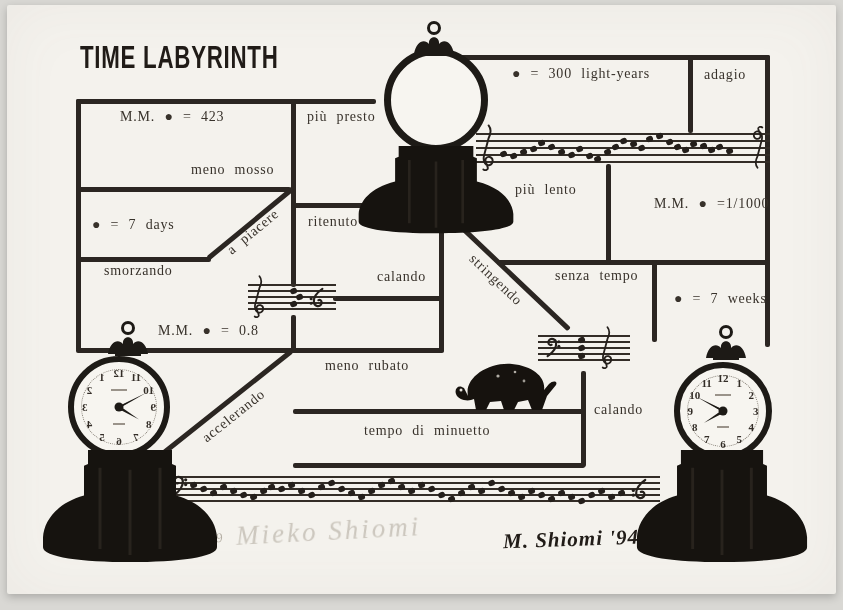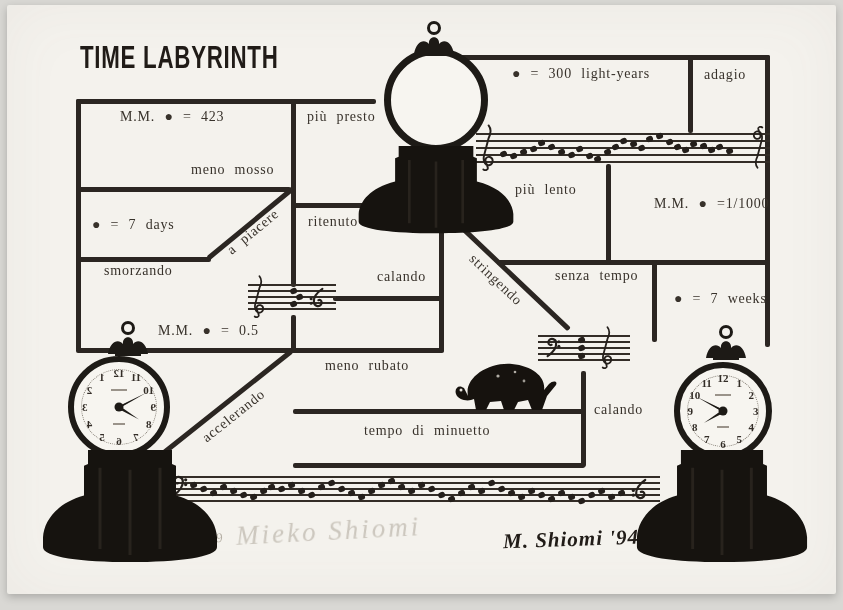--- a/index.html
+++ b/index.html
@@ -106,21 +106,21 @@
   <div class="lbl" style="left:92px;top:217px">● = 7 days</div>
   <div class="lbl rot" style="left:222px;top:224px;transform:rotate(-39.5deg)">a piacere</div>
   <div class="lbl" style="left:308px;top:214px">ritenuto</div>
   <div class="lbl" style="left:515px;top:182px">più lento</div>
   <div class="lbl" style="left:654px;top:196px">M.M. ● =1/1000</div>
   <div class="lbl" style="left:104px;top:263px">smorzando</div>
   <div class="lbl" style="left:377px;top:269px">calando</div>
   <div class="lbl rot" style="left:462px;top:272px;transform:rotate(43.5deg)">stringendo</div>
   <div class="lbl" style="left:555px;top:268px">senza tempo</div>
   <div class="lbl" style="left:674px;top:291px">● = 7 weeks</div>
-  <div class="lbl" style="left:158px;top:323px">M.M. ● = 0.5</div>
+  <div class="lbl" style="left:158px;top:323px">M.M. ● = 0.8</div>
   <div class="lbl" style="left:325px;top:358px">meno rubato</div>
   <div class="lbl" style="left:594px;top:402px">calando</div>
   <div class="lbl rot" style="left:196px;top:408px;transform:rotate(-38.5deg)">accelerando</div>
   <div class="lbl" style="left:364px;top:423px">tempo di minuetto</div>
 
   <div class="staff" style="left:476px;top:131px;width:294px;height:34px">
     <svg class="clef" style="left:0;top:-8px" width="22" height="48">
         <use href="#treble"></use>
       </svg>
     <svg class="clef flip" style="left:272px;top:-5px" width="22" height="44">

